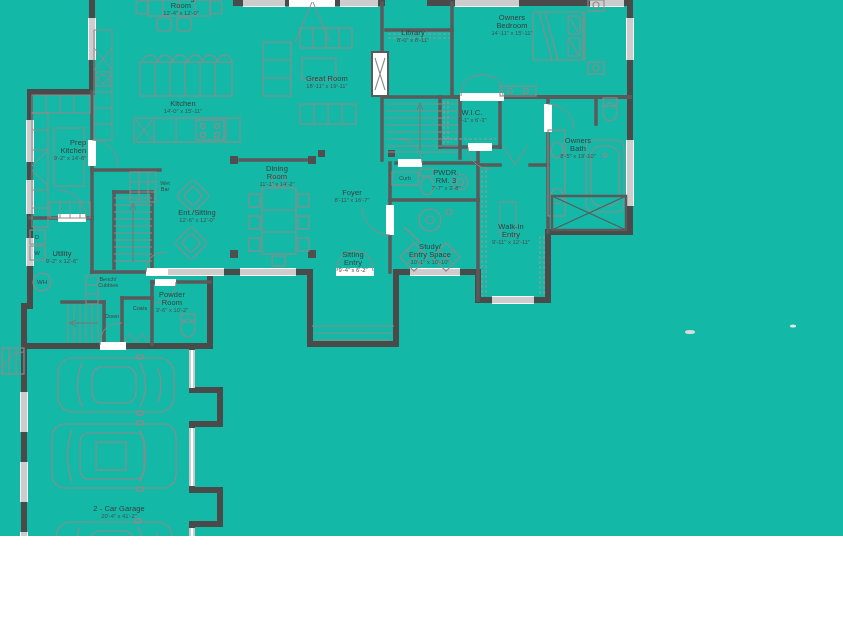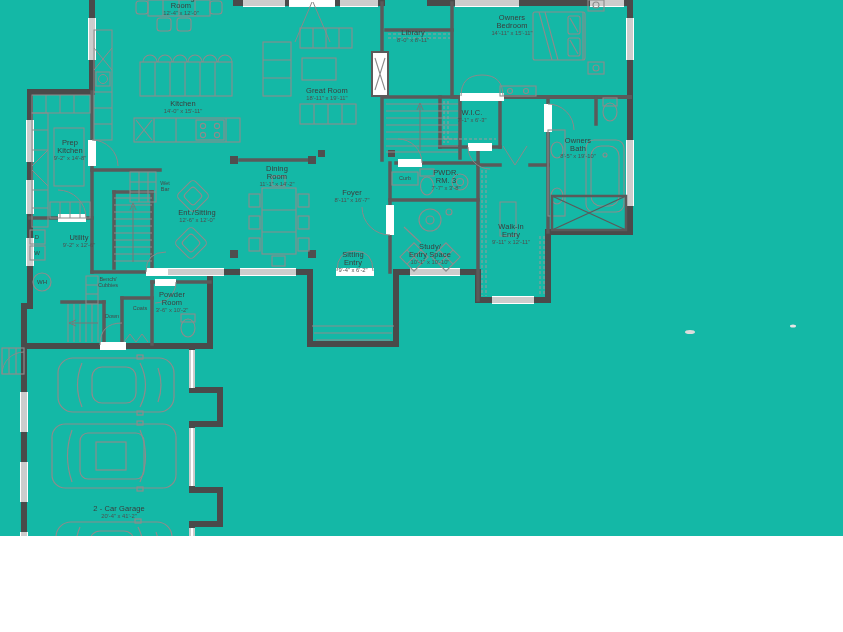--- a/index.html
+++ b/index.html
@@ -378,26 +378,26 @@
 
 <div class="lbl" style="left:181px;top:6px;">
   <span class="nm">Morning</span>
       <span class="nm">Room</span>
       <span class="dm">12'-4" x 12'-0"</span>
 </div>
 <div class="lbl" style="left:183px;top:108px;">
   <span class="nm">Kitchen</span>
       <span class="dm">14'-0" x 15'-11"</span>
 </div>
-<div class="lbl" style="left:70px;top:151px;">
+<div class="lbl" style="left:70px;top:151px;text-align:right;">
   <span class="nm">Prep</span>
       <span class="nm">Kitchen</span>
       <span class="dm">9'-2" x 14'-8"</span>
 </div>
-<div class="lbl" style="left:327px;top:95px;">
+<div class="lbl" style="left:327px;top:83px;">
   <span class="nm">Great Room</span>
       <span class="dm">18'-11" x 19'-11"</span>
 </div>
 <div class="lbl" style="left:413px;top:37px;">
   <span class="nm">Library</span>
       <span class="dm">8'-0" x 8'-11"</span>
 </div>
 <div class="lbl" style="left:512px;top:26px;">
   <span class="nm">Owners</span>
       <span class="nm">Bedroom</span>
@@ -438,21 +438,21 @@
 </div>
 <div class="lbl" style="left:353px;top:263px;">
   <span class="nm">Sitting</span>
       <span class="nm">Entry</span>
       <span class="dm">9'-4" x 6'-2"</span>
 </div>
 <div class="lbl" style="left:197px;top:217px;">
   <span class="nm">Ent./Sitting</span>
       <span class="dm">12'-6" x 12'-0"</span>
 </div>
-<div class="lbl" style="left:62px;top:242px;margin-left:17px;">
+<div class="lbl" style="left:62px;top:258px;">
   <span class="nm">Utility</span>
       <span class="dm">9'-2" x 12'-6"</span>
 </div>
 <div class="lbl" style="left:172px;top:303px;width:34px;">
   <span class="nm">Powder</span>
       <span class="nm">Room</span>
       <span class="dm">3'-6" x 10'-2"</span>
 </div>
 <div class="lbl" style="left:119px;top:513px;">
   <span class="nm">2 - Car Garage</span>

